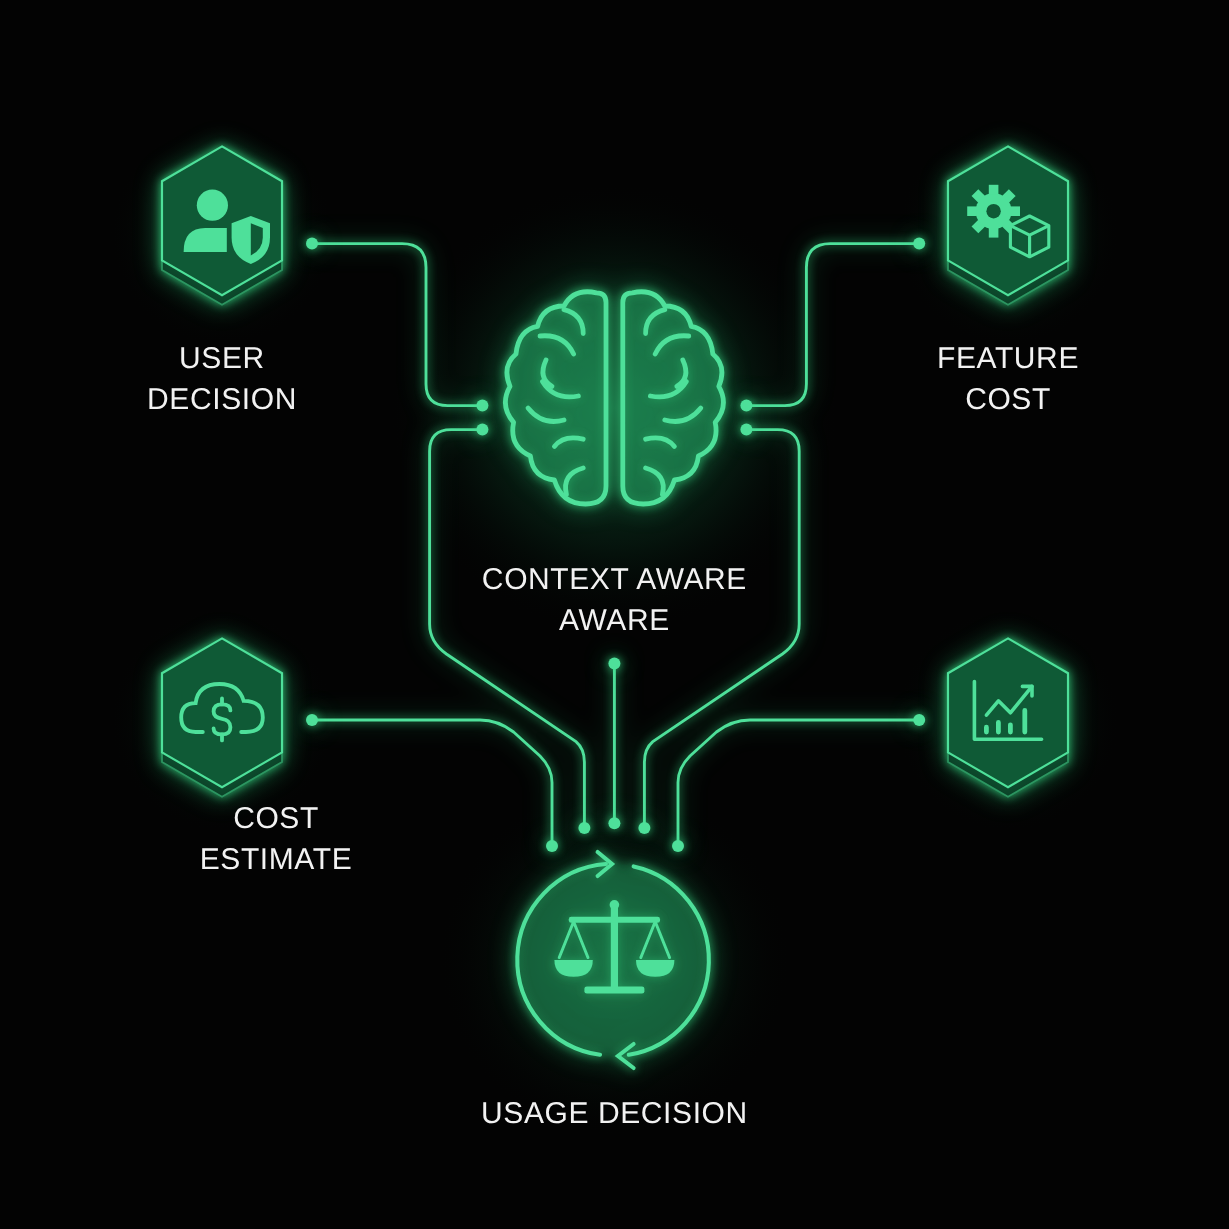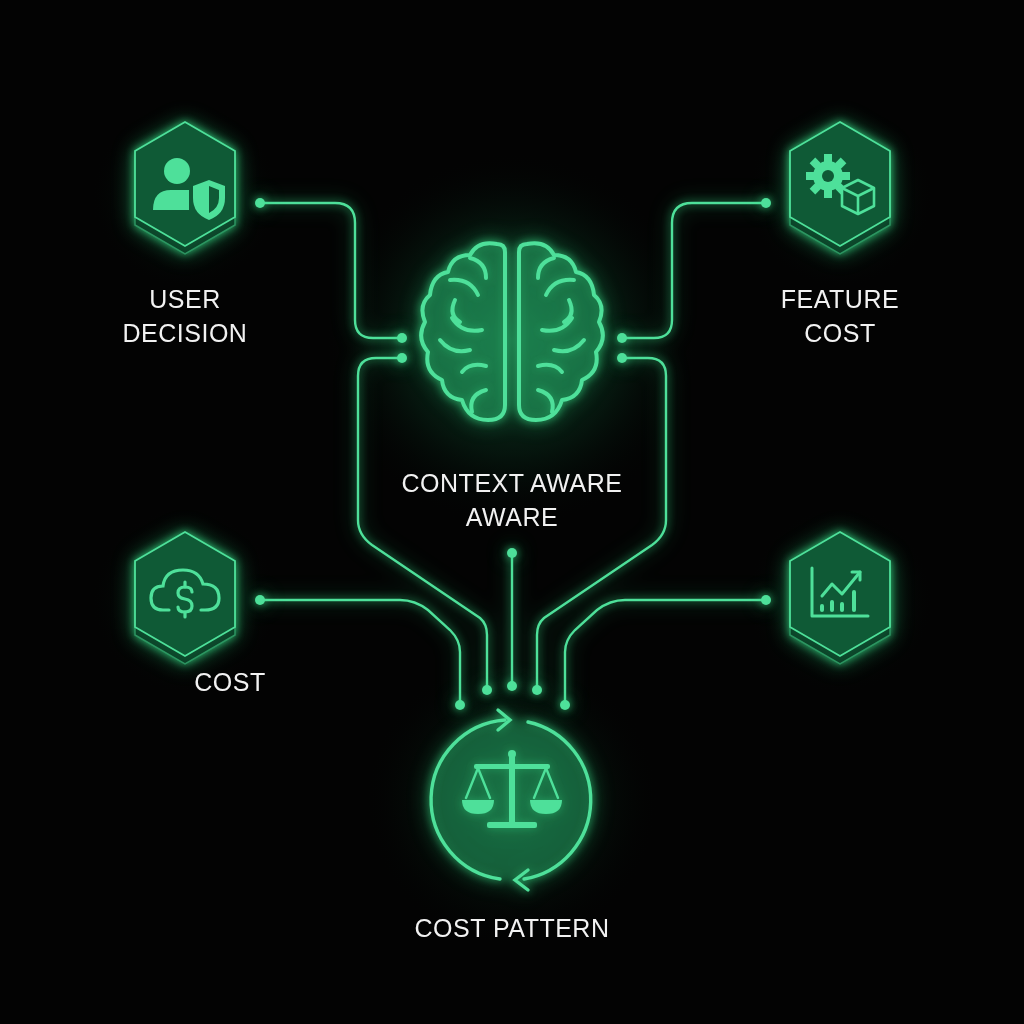--- a/index.html
+++ b/index.html
@@ -187,21 +187,22 @@
   <div class="label" style="left:185px; top:282px;">
     <span>USER</span>
     <span>DECISION</span>
   </div>
   <div class="label" style="left:840px; top:282px;">
     <span>FEATURE</span>
     <span>COST</span>
   </div>
   <div class="label" style="left:185px; top:665px;margin-left:45px;">
     <span>COST</span>
+    <span>ESTIMATE</span>
   </div>
   <div class="label" style="left:512px; top:466px;">
     <span>CONTEXT AWARE</span>
     <span>AWARE</span>
   </div>
   <div class="label" style="left:512px; top:911px;">
-    <span>COST PATTERN</span>
+    <span>USAGE DECISION</span>
   </div>
 </div>
 
 </body></html>

